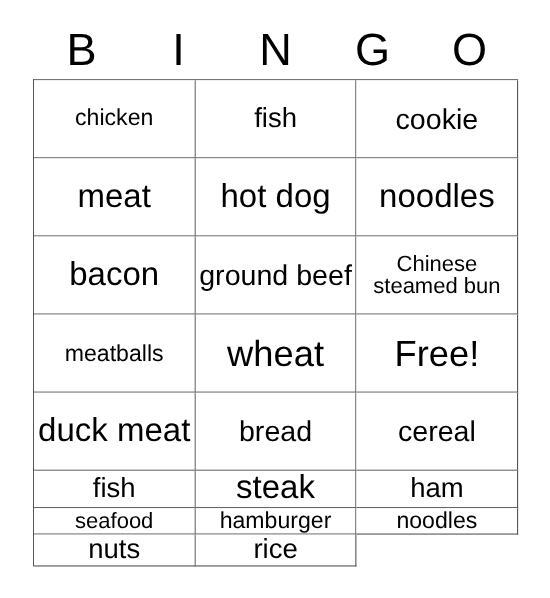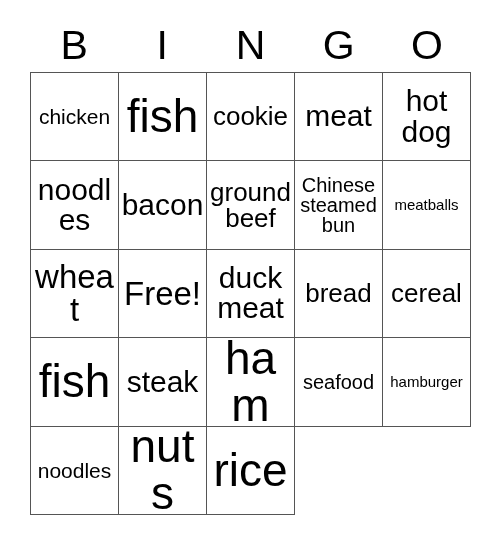--- a/index.html
+++ b/index.html
@@ -46,21 +46,21 @@
   }
 
   
   #grid {
     position: absolute;
     left: 30px;
     top: 72px;
     width: 441px;
     height: 443px;
     display: grid;
-    grid-template-columns: repeat(5, 1fr);
+    grid-template-columns: repeat(3, 1fr);
     grid-template-rows: repeat(5, 1fr);
     border-top: 1px solid #555555;
     border-left: 1px solid #555555;
     box-sizing: border-box;
     background: #ffffff;
   }
   .cell {
     border-right: 1px solid #555555;
     border-bottom: 1px solid #555555;
     box-sizing: border-box;
@@ -74,27 +74,27 @@
   }
   .cell-text {
     display: block;
     width: 100%;
     line-height: 1.02;
     color: #000000;
     word-break: break-word;
   }
 
   
-  .fs-xl   { font-size: 46px; }
+  .fs-xl   { font-size: 25px; }
   .fs-lg   { font-size: 33px; }
   .fs-md   { font-size: 30px; }
   .fs-sm   { font-size: 26px; }
   .fs-xs   { font-size: 21px; }
   .fs-xxs  { font-size: 20px; }
-  .fs-tiny { font-size: 15px; text-align: center; }
+  .fs-tiny { font-size: 21px; text-align: center; }
 </style>
 </head>
 <body>
 
 <div id="card">
 
   <div id="header">
     <div class="header-cell">B</div>
     <div class="header-cell">I</div>
     <div class="header-cell">N</div>

